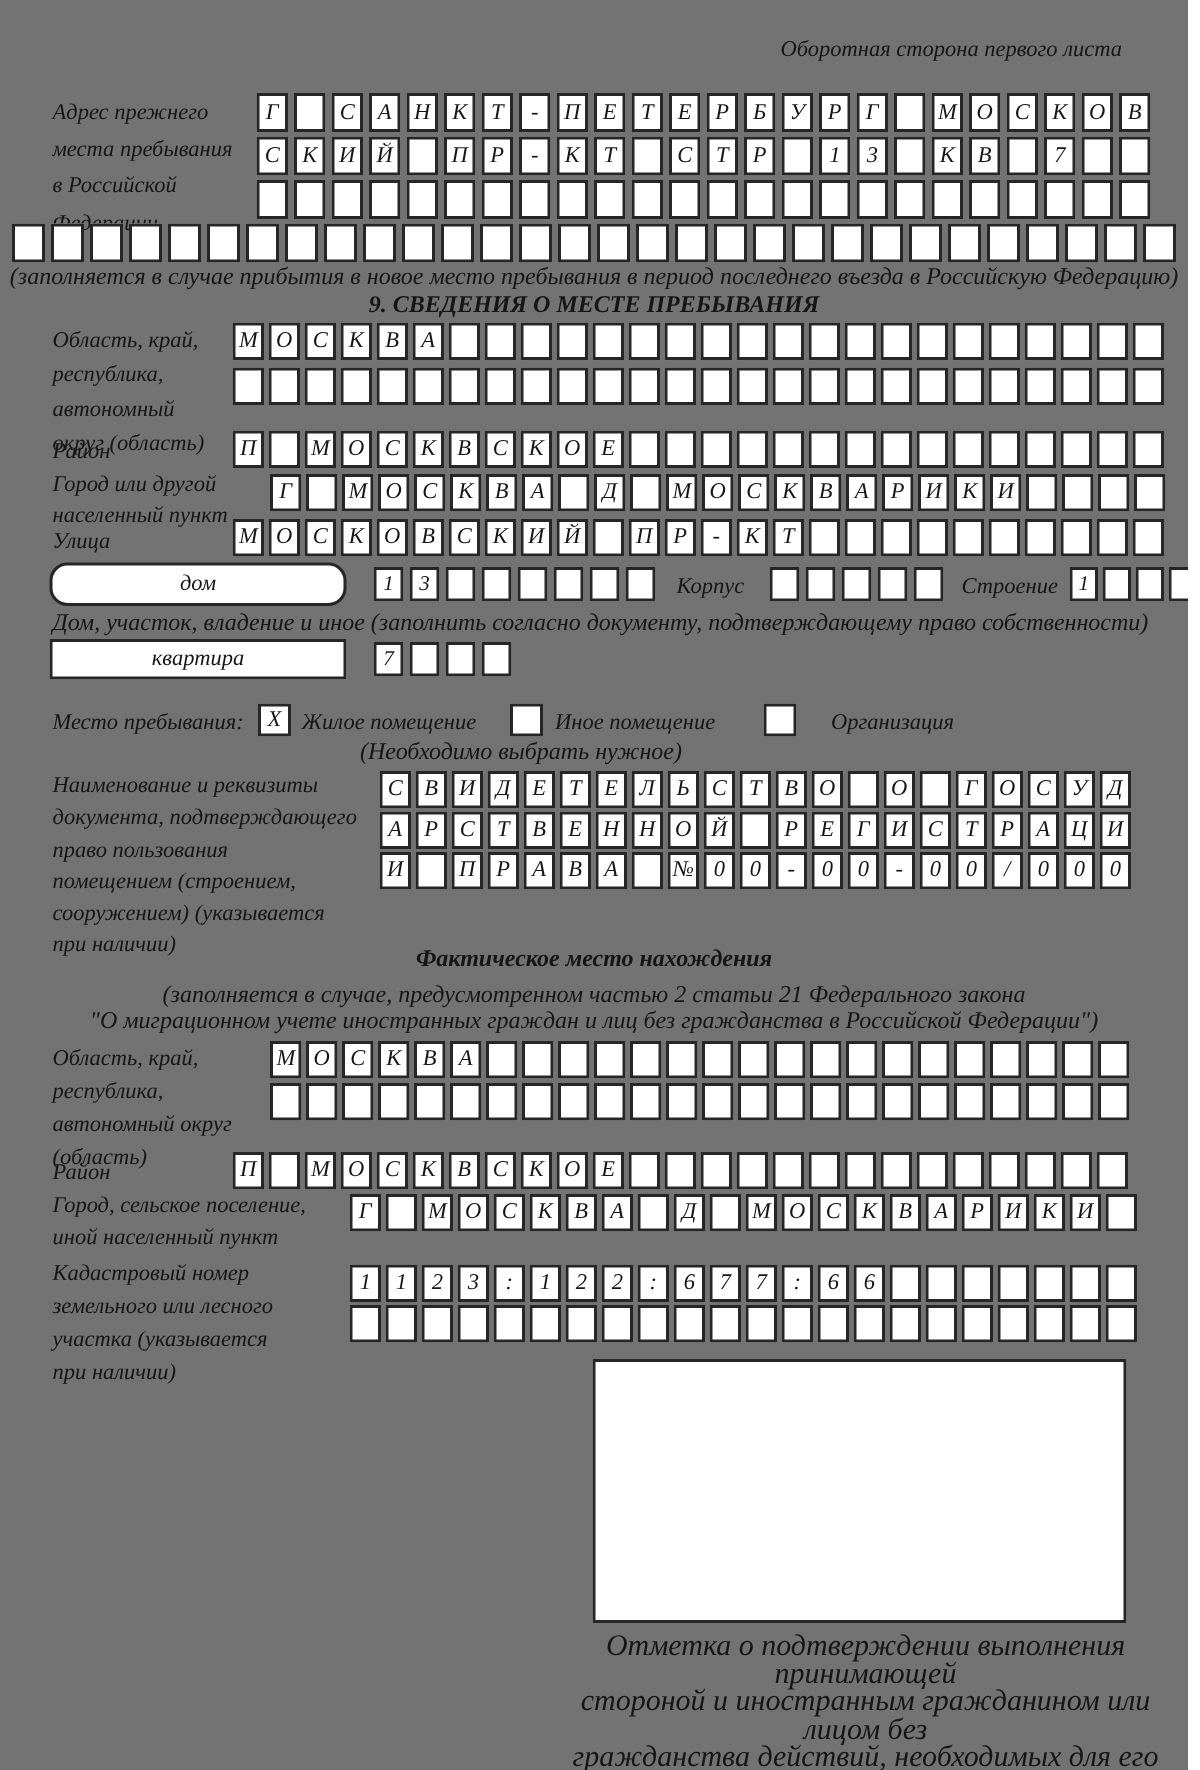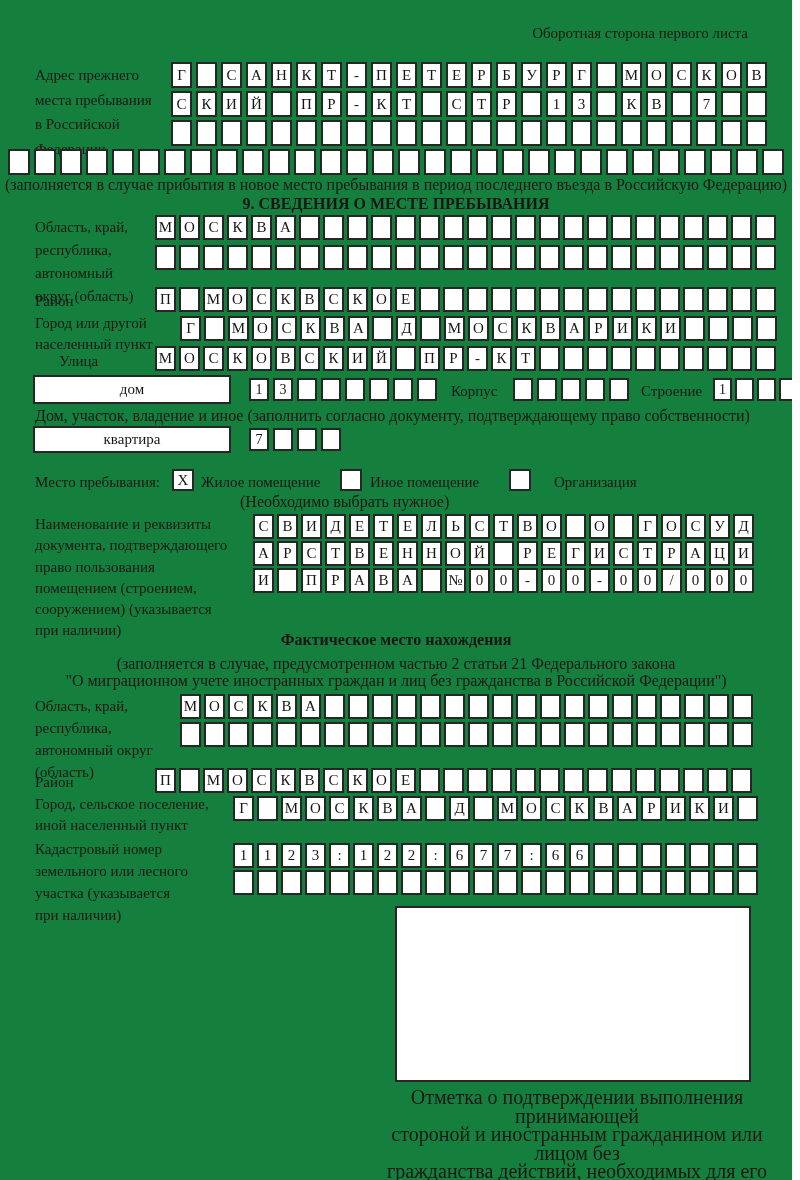--- a/index.html
+++ b/index.html
@@ -1,18 +1,18 @@
 <!DOCTYPE html>
 <html><head>
 <meta charset="utf-8">
 <style>
   html,body{margin:0;padding:0;background:#fff;}
   #page{
-    position:relative;width:792px;height:1180px;background:#15803d;
-    font-family:"Liberation Serif","DejaVu Serif",serif;color:#161616;overflow:hidden;
+    position:relative;width:792px;height:1180px;background:#737373;
+    font-family:"Liberation Serif","DejaVu Serif",serif;color:#161616;overflow:hidden;font-style:italic;
   }
   .abs{position:absolute;}
   .lines{white-space:pre-line;}
   .lbl{font-size:15px;line-height:23px;}
   .note{font-size:16px;line-height:16px;}
   .center{left:0;width:100%;text-align:center;}
   .bold{font-weight:bold;}
 
   .cellrow{position:absolute;display:flex;}
   .cell{
@@ -275,21 +275,21 @@
       <span class="cell">Р</span>
       <span class="cell">И</span>
       <span class="cell">К</span>
       <span class="cell">И</span>
       <span class="cell"></span>
       <span class="cell"></span>
       <span class="cell"></span>
       <span class="cell"></span>
     </div>
 
-  <div class="abs lbl" style="left:35px;top:350px;margin-left:24px;">Улица</div>
+  <div class="abs lbl" style="left:35px;top:350px;">Улица</div>
   <div class="cellrow cr-24" style="left:155px;top:346px;">
       <span class="cell">М</span>
       <span class="cell">О</span>
       <span class="cell">С</span>
       <span class="cell">К</span>
       <span class="cell">О</span>
       <span class="cell">В</span>
       <span class="cell">С</span>
       <span class="cell">К</span>
       <span class="cell">И</span>
@@ -305,21 +305,21 @@
       <span class="cell"></span>
       <span class="cell"></span>
       <span class="cell"></span>
       <span class="cell"></span>
       <span class="cell"></span>
       <span class="cell"></span>
       <span class="cell"></span>
       <span class="cell"></span>
     </div>
 
-  <div class="fieldbox abs" style="left:33px;top:375px;width:198px;height:29px;">дом</div>
+  <div class="fieldbox abs" style="left:33px;top:375px;width:198px;height:29px;border-radius:12px;">дом</div>
   <div class="cellrow cr-sm" style="left:249px;top:378px;">
       <span class="cell">1</span>
       <span class="cell">3</span>
       <span class="cell"></span>
       <span class="cell"></span>
       <span class="cell"></span>
       <span class="cell"></span>
       <span class="cell"></span>
       <span class="cell"></span>
     </div>

